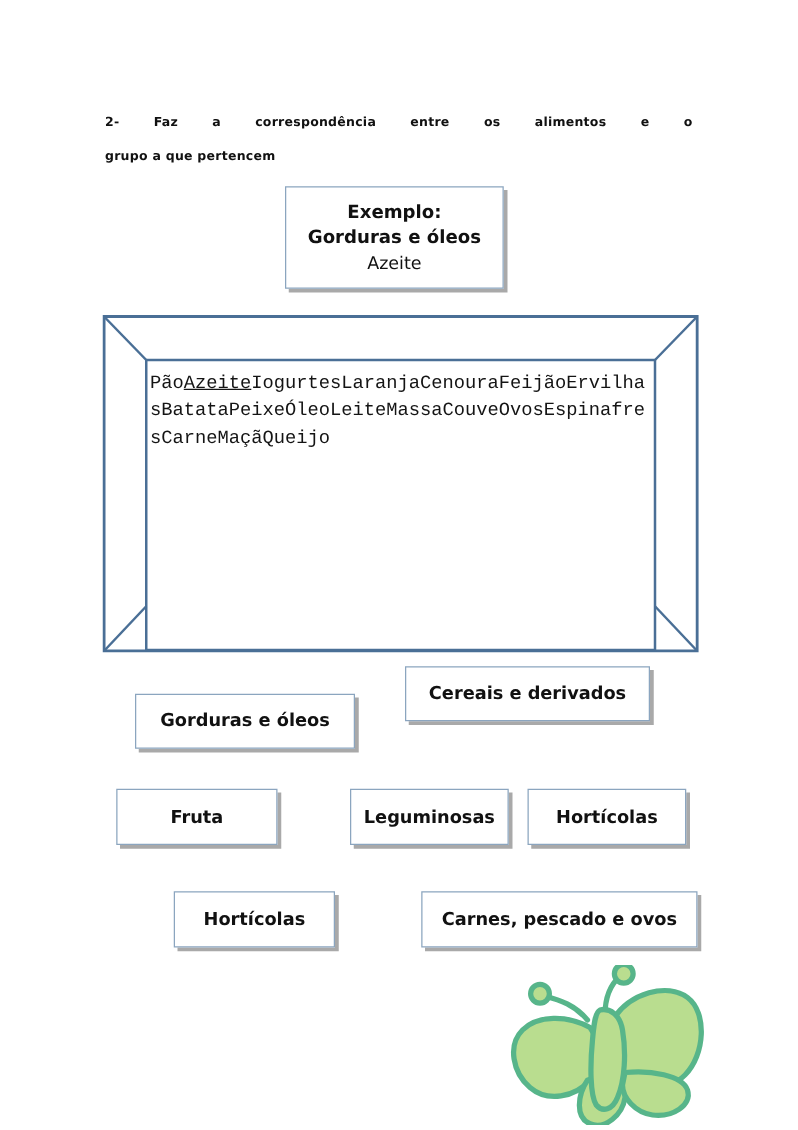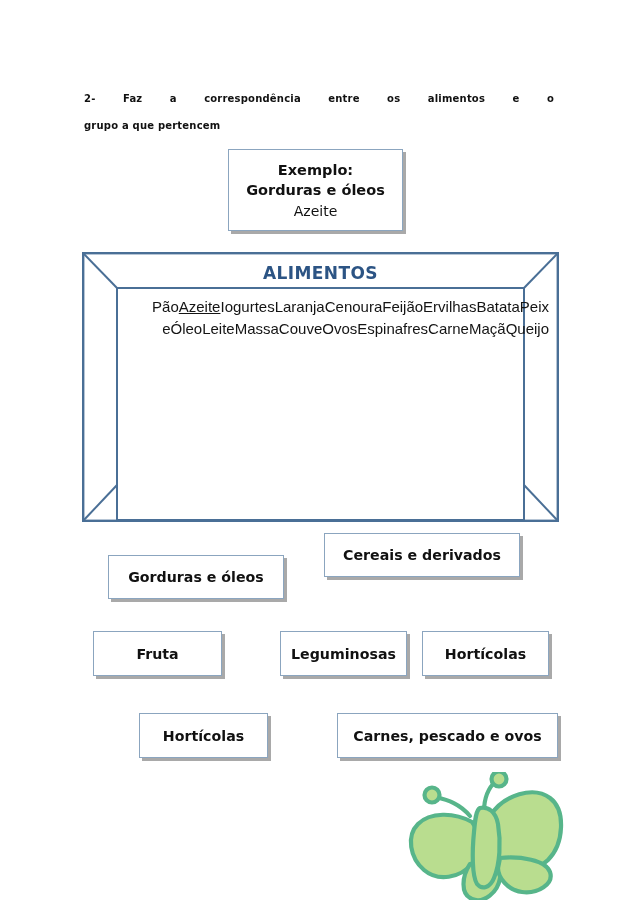--- a/index.html
+++ b/index.html
@@ -104,27 +104,26 @@
     font-weight: bold;
     font-size: 17px;
     letter-spacing: 0.4px;
     color: #2c5484;
   }
   #alimentos-list {
     position: absolute;
     left: 38px;
     top: 44px;
     width: 401px;
-    text-align: right;
-    font-family: Liberation Sans, sans-serif;
+    text-align: left;
+    font-family: Liberation Mono, monospace;
     font-size: 15px;
     line-height: 22px;
     color: #141414;
     word-break: break-word;
-    margin-left: 28px;
   }
   #alimentos-list .u { text-decoration: underline; }
 
   
   .grp { padding: 2px 10px; font-size: 14.2px; font-weight: bold; }
 
   #btn-gorduras      { left: 108px; top: 555px; width: 176px; height: 44px; }
   #btn-cereais       { left: 324px; top: 533px; width: 196px; height: 44px; }
   #btn-fruta         { left:  93px; top: 631px; width: 129px; height: 45px; }
   #btn-leguminosas   { left: 264px; top: 631px; width: 127px; height: 45px; margin-left: 16px; }
@@ -161,21 +160,20 @@
 
     <rect x="1.2" y="1.2" width="474.6" height="267.6" fill="#ffffff" stroke="#4a6f96" stroke-width="2.4"></rect>
 
     <rect x="35" y="36" width="407" height="232" fill="#ffffff" stroke="#4a6f96" stroke-width="2"></rect>
 
     <line x1="1.2" y1="1.2" x2="35" y2="36" stroke="#4a6f96" stroke-width="2"></line>
     <line x1="475.8" y1="1.2" x2="442" y2="36" stroke="#4a6f96" stroke-width="2"></line>
     <line x1="1.2" y1="268.8" x2="35" y2="233" stroke="#4a6f96" stroke-width="2"></line>
     <line x1="475.8" y1="268.8" x2="442" y2="233" stroke="#4a6f96" stroke-width="2"></line>
   </svg>
-  <div id="alimentos-title">ALIMENTOS</div>
   <div id="alimentos-list"><span>Pão</span><span class="u">Azeite</span><span>IogurtesLaranjaCenouraFeijãoErvilhasBatataPeixeÓleoLeiteMassaCouveOvosEspinafresCarneMaçãQueijo</span></div>
 </div>
 
 <div class="lbl-box grp" id="btn-gorduras">Gorduras e óleos</div>
 <div class="lbl-box grp" id="btn-cereais">Cereais e derivados</div>
 <div class="lbl-box grp" id="btn-fruta">Fruta</div>
 <div class="lbl-box grp" id="btn-leguminosas">Leguminosas</div>
 <div class="lbl-box grp" id="btn-horticolas">Hortícolas</div>
 <div class="lbl-box grp" id="btn-lacticinios">Hortícolas</div>
 <div class="lbl-box grp" id="btn-carnes">Carnes, pescado e ovos</div>

